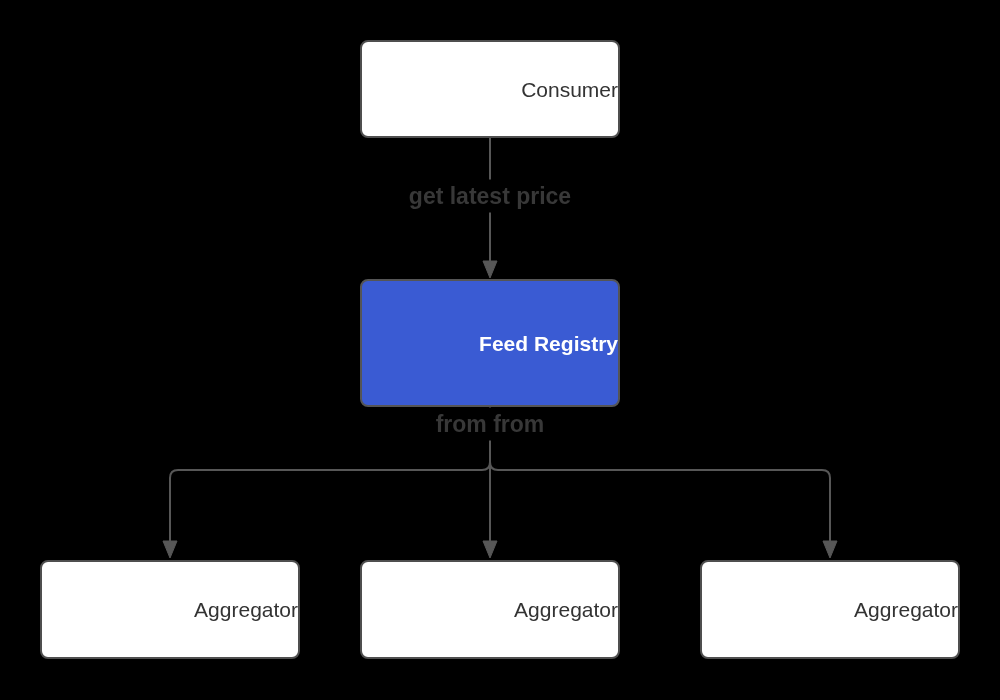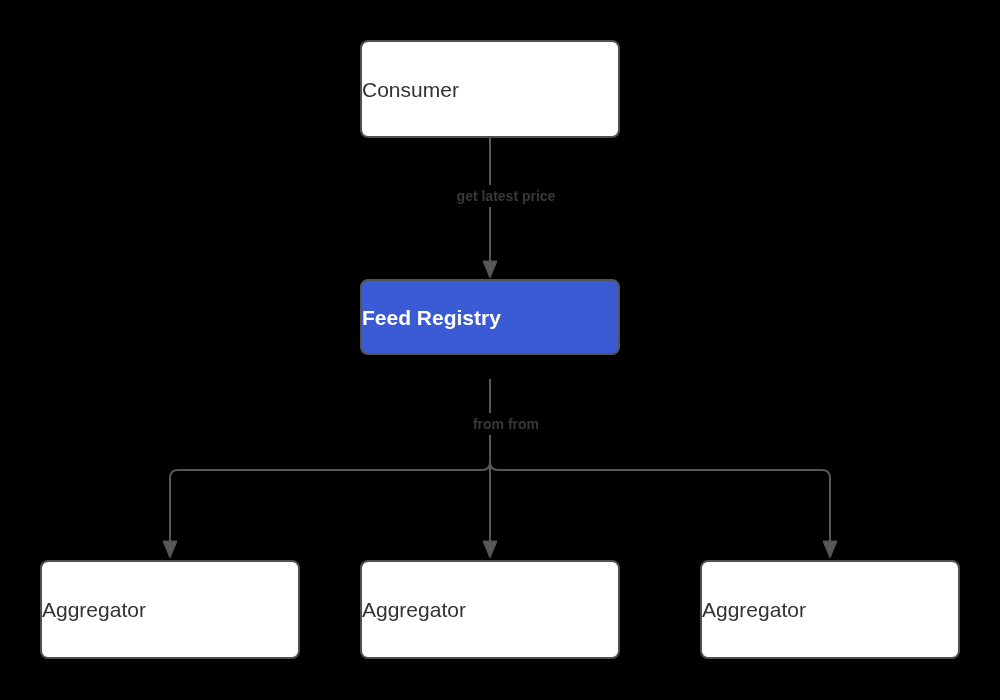--- a/index.html
+++ b/index.html
@@ -23,46 +23,45 @@
   }
   .edges{position:absolute;left:0;top:0;width:1000px;height:700px;}
   .edges path{fill:none;stroke:var(--edge-line);stroke-width:2px;}
   .edges polygon{fill:var(--edge-line);stroke:var(--edge-line);}
   .node{
     position:absolute;
     box-sizing:border-box;
     background:var(--node-fill);
     border:2px solid var(--node-border);
     border-radius:8px;
-    display:flex;align-items:center;justify-content:flex-start;
+    display:flex;align-items:center;justify-content:flex-end;
     color:var(--node-text);
     font-size:21px;
     line-height:1;
   }
   .node.accent{
     background:var(--accent-fill);
     border-color:var(--accent-border);
     color:var(--accent-text);
     font-weight:700;
   }
   .node-consumer{left:360px;top:40px;width:260px;height:98px;}
-  .node-feed-registry{left:360px;top:279px;width:260px;height:76px;}
+  .node-feed-registry{left:360px;top:279px;width:260px;height:128px;}
   .node-aggregator-1{left:40px;top:560px;width:260px;height:99px;}
   .node-aggregator-2{left:360px;top:560px;width:260px;height:99px;}
   .node-aggregator-3{left:700px;top:560px;width:260px;height:99px;}
   .edge-label{
     position:absolute;
     transform:translate(-50%,-50%);
     background:var(--background);
     color:var(--edge-label-text);
-    font-size:14px;
+    font-size:23px;
     font-weight:700;
     padding:3px 7px;
     white-space:nowrap;
-    margin-left:16px;
   }
   .edge-label-1{left:490px;top:196px;}
   .edge-label-2{left:490px;top:424px;}
 </style>
 </head>
 <body>
 
 <div class="canvas">
 
   <svg class="edges" viewBox="0 0 1000 700" aria-hidden="true">

